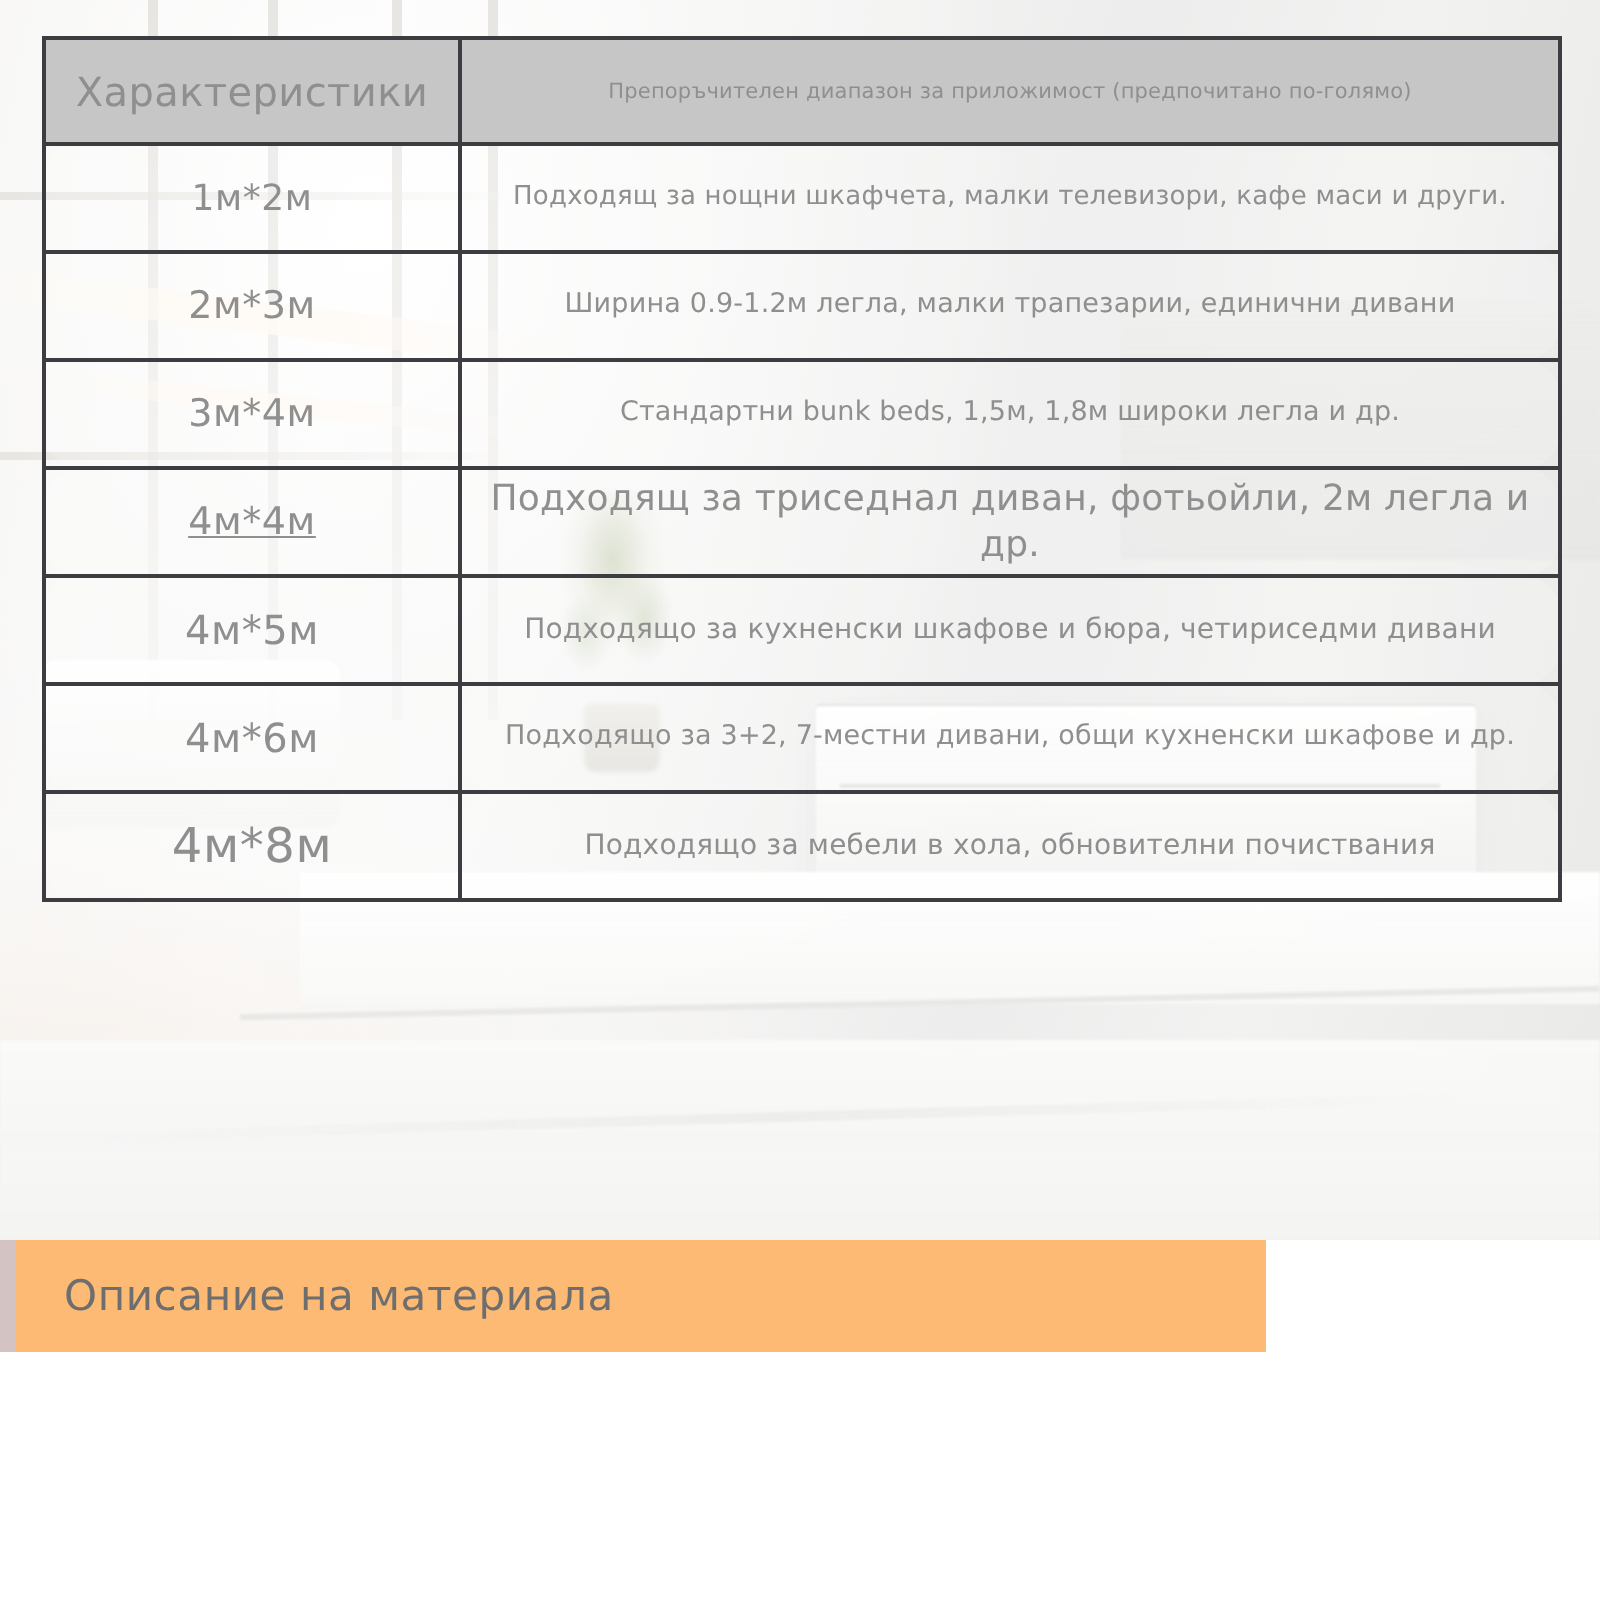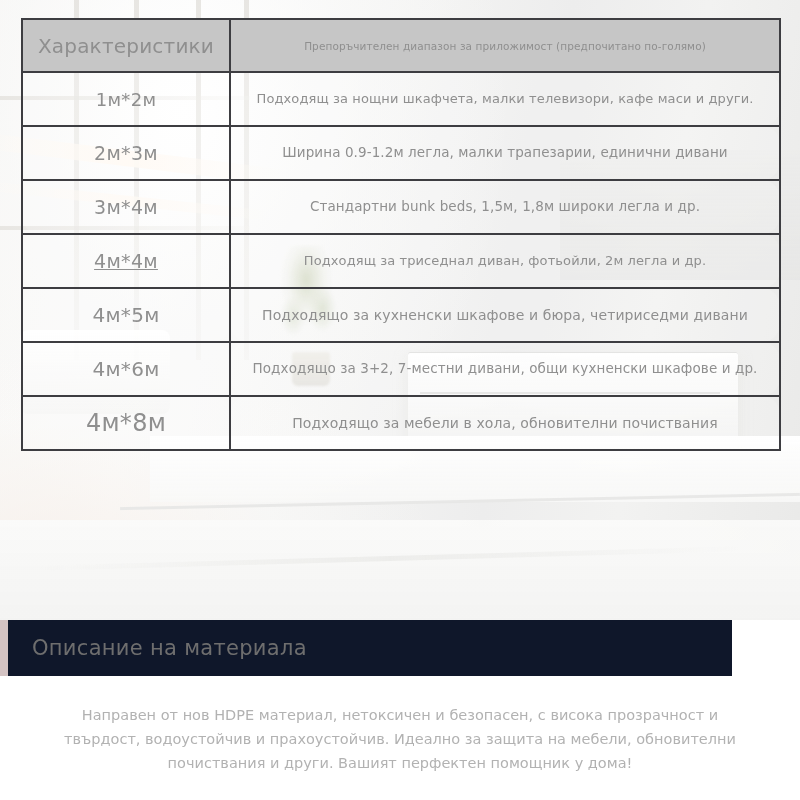--- a/index.html
+++ b/index.html
@@ -202,21 +202,21 @@
   
   tr[data-row="0"] .cell-size { font-size: 18px; }
   tr[data-row="0"] .cell-desc { font-size: 13px; }
   tr[data-row="1"] .cell-size { font-size: 21px; }
   tr[data-row="1"] .cell-desc { font-size: 11.5px; }
   tr[data-row="2"] .cell-size { font-size: 19px; }
   tr[data-row="2"] .cell-desc { font-size: 13.5px; }
   tr[data-row="3"] .cell-size { font-size: 19px; }
   tr[data-row="3"] .cell-desc { font-size: 13.5px; }
   tr[data-row="4"] .cell-size { font-size: 19px; text-decoration: underline; }
-  tr[data-row="4"] .cell-desc { font-size: 13px; text-align: center; }
+  tr[data-row="4"] .cell-desc { font-size: 18px; text-align: center; }
   tr[data-row="5"] .cell-size { font-size: 20px; }
   tr[data-row="5"] .cell-desc { font-size: 14px; }
   tr[data-row="6"] .cell-size { font-size: 20px; }
   tr[data-row="6"] .cell-desc { font-size: 13.5px; }
   tr[data-row="7"] .cell-size { font-size: 24px; }
   tr[data-row="7"] .cell-desc { font-size: 14px; }
 
   .note-row td {
     height: 48px;
     text-align: left;
@@ -230,23 +230,23 @@
   .desc-section {
     position: absolute;
     left: 0;
     top: 620px;
     width: 800px;
     height: 180px;
     background: #ffffff;
   }
   .desc-band {
     position: relative;
-    width: 732px;
+    width: 633px;
     height: 56px;
-    background: #0f172a;
+    background: #fdba74;
     display: flex;
     align-items: center;
   }
   .desc-accent {
     position: absolute;
     left: 0;
     top: 0;
     width: 8px;
     height: 56px;
     background: #d4c3c3;
@@ -332,16 +332,15 @@
         <td class="cell-desc">Подходящо за мебели в хола, обновителни почиствания</td>
       </tr>
     </tbody>
   </table>
 
   <div class="desc-section">
     <div class="desc-band">
       <div class="desc-accent"></div>
       <div class="desc-title">Описание на материала</div>
     </div>
-    <div class="desc-body">Направен от нов HDPE материал, нетоксичен и безопасен, с висока прозрачност и твърдост, водоустойчив и прахоустойчив. Идеално за защита на мебели, обновителни почиствания и други. Вашият перфектен помощник у дома!</div>
   </div>
 
 </div>
 
 </body></html>

